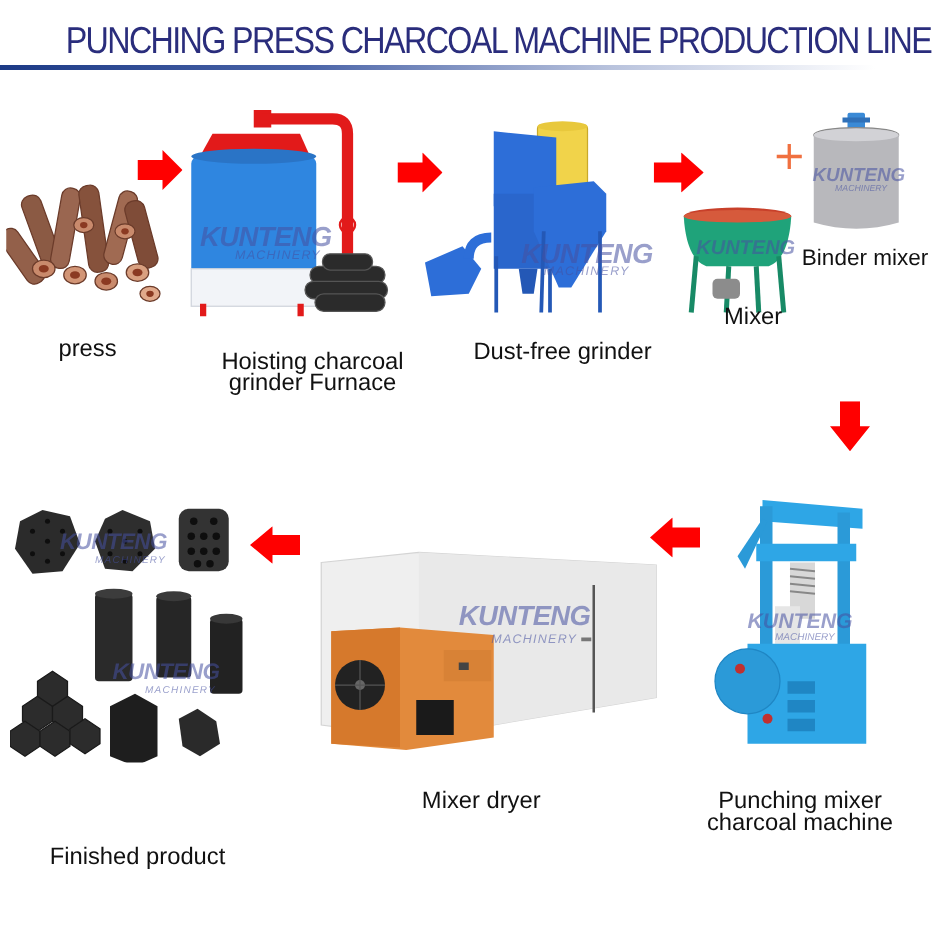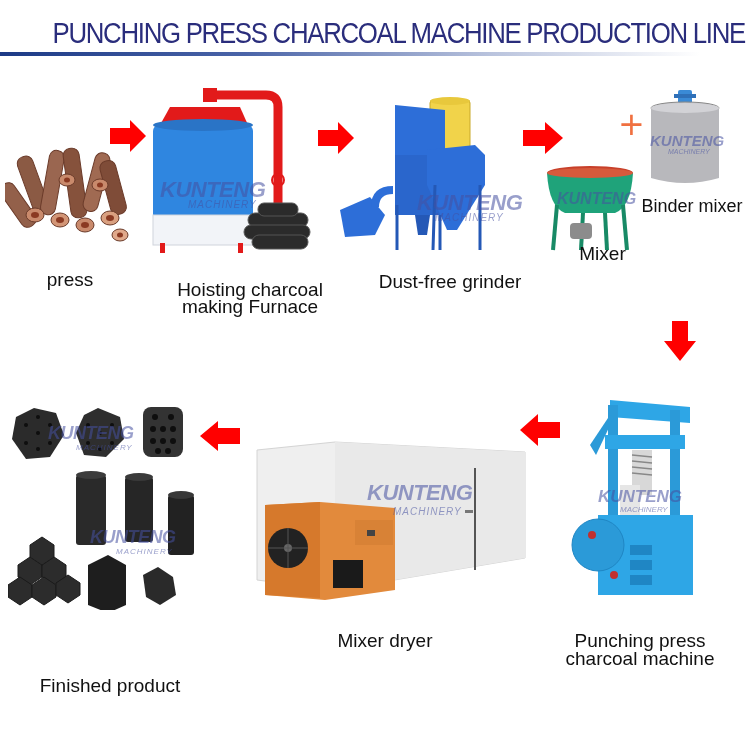--- a/index.html
+++ b/index.html
@@ -78,21 +78,21 @@
       <rect x="100" y="128" width="60" height="14" rx="7"></rect>
       <rect x="96" y="140" width="66" height="14" rx="7"></rect>
       <rect x="104" y="150" width="56" height="14" rx="7"></rect>
       <rect x="110" y="118" width="40" height="13" rx="6"></rect>
     </g>
   </svg>
   <div class="abs watermark wm-big" style="left:12px; top:92px;">KUNTENG</div>
   <div class="abs watermark wm-small" style="left:40px; top:114px;">MACHINERY</div>
 </div>
 <div class="abs label" style="left:165px; top:280px; width:170px;">Hoisting charcoal</div>
-<div class="abs label" style="left:165px; top:297px; width:170px;">making Furnace</div>
+<div class="abs label" style="left:165px; top:297px; width:170px;">grinder Furnace</div>
 
 <div class="abs" style="left:318px; top:122px;">
   <svg width="36" height="32">
       <polygon class="arrow" points="0,8 20,8 20,0 36,16 20,32 20,24 0,24"></polygon>
     </svg>
 </div>
 
 <div class="abs" style="left:335px; top:95px; width:180px; height:160px;">
   <svg width="180" height="160" viewBox="0 0 180 160">
     <rect x="95" y="5" width="40" height="50" rx="3" fill="#f1d34a" stroke="#c9a92a"></rect>
@@ -178,21 +178,21 @@
     <circle cx="28" cy="150" r="26" fill="#2b9ad8" stroke="#1f86c4"></circle>
     <circle cx="22" cy="140" r="4" fill="#c03030"></circle>
     <circle cx="44" cy="180" r="4" fill="#c03030"></circle>
     <rect x="60" y="150" width="22" height="10" fill="#1f86c4"></rect>
     <rect x="60" y="165" width="22" height="10" fill="#1f86c4"></rect>
     <rect x="60" y="180" width="22" height="10" fill="#1f86c4"></rect>
   </svg>
   <div class="abs watermark" style="left:28px; top:92px; font-size:17px; font-weight:bold;">KUNTENG</div>
   <div class="abs watermark" style="left:50px; top:110px; font-size:8px;">MACHINERY</div>
 </div>
-<div class="abs label" style="left:555px; top:631px; width:170px;">Punching press</div>
+<div class="abs label" style="left:555px; top:631px; width:170px;">Punching mixer</div>
 <div class="abs label" style="left:550px; top:649px; width:180px;">charcoal machine</div>
 
 <div class="abs" style="left:520px; top:414px;">
   <svg width="40" height="32">
       <polygon class="arrow" points="40,8 18,8 18,0 0,16 18,32 18,24 40,24"></polygon>
     </svg>
 </div>
 
 <div class="abs" style="left:255px; top:440px; width:275px; height:175px;">
   <svg width="275" height="175" viewBox="0 0 275 175">

